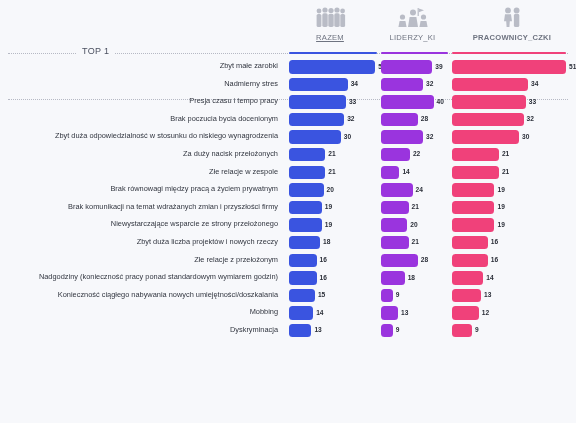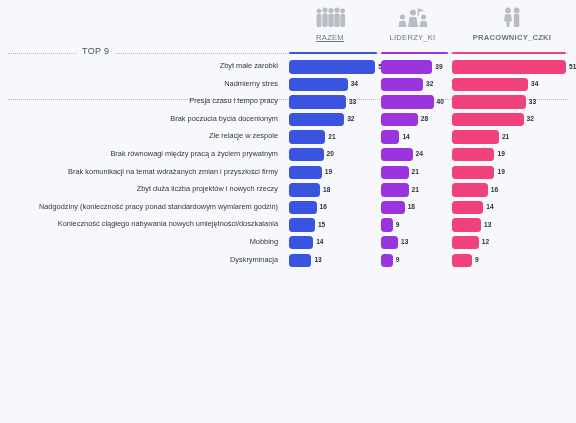--- a/index.html
+++ b/index.html
@@ -171,21 +171,21 @@
             <rect x="17.9" y="7.8" width="5.4" height="13.3" rx="1.7"></rect>
           </g>
         </svg>
       </span>
       <span class="lbl">PRACOWNICY_CZKI</span>
     </div>
   </div>
 
   <div class="sep" id="sep-top"></div>
   <div class="sep" id="sep-bottom"></div>
-  <div class="top3-label">TOP 9</div>
+  <div class="top3-label">TOP 1</div>
 
   <div class="sep-seg" style="left:289px;top:52px;width:88px;background:#3a54e0;"></div>
   <div class="sep-seg" style="left:381px;top:52px;width:67px;background:#9a34de;"></div>
   <div class="sep-seg" style="left:452px;top:52px;width:114px;background:#f0417a;"></div>
 
   <div class="rows" id="rows">
       <div class="row">
         <div class="rowlabel">Zbyt małe zarobki</div>
         <div class="track" id="track-razem-0" style="left: 289px; width: 88px;">
           <div class="bar razem" style="width: 86.2745px;"></div>
@@ -239,20 +239,50 @@
         <div class="track" id="track-liderzy-3" style="left: 381px; width: 67px;">
           <div class="bar liderzy" style="width: 36.7843px;"></div>
           <span class="val" style="left: 39.7843px;">28</span>
         </div>
         <div class="track" id="track-pracownicy-3" style="left: 452px; width: 114px;">
           <div class="bar pracownicy" style="width: 71.5294px;"></div>
           <span class="val" style="left: 74.5294px;">32</span>
         </div>
       </div>
       <div class="row">
+        <div class="rowlabel">Zbyt duża odpowiedzialność w stosunku do niskiego wynagrodzenia</div>
+        <div class="track" id="track-razem-4" style="left: 289px; width: 88px;">
+          <div class="bar razem" style="width: 51.7647px;"></div>
+          <span class="val" style="left: 54.7647px;">30</span>
+        </div>
+        <div class="track" id="track-liderzy-4" style="left: 381px; width: 67px;">
+          <div class="bar liderzy" style="width: 42.0392px;"></div>
+          <span class="val" style="left: 45.0392px;">32</span>
+        </div>
+        <div class="track" id="track-pracownicy-4" style="left: 452px; width: 114px;">
+          <div class="bar pracownicy" style="width: 67.0588px;"></div>
+          <span class="val" style="left: 70.0588px;">30</span>
+        </div>
+      </div>
+      <div class="row">
+        <div class="rowlabel">Za duży nacisk przełożonych</div>
+        <div class="track" id="track-razem-7" style="left: 289px; width: 88px;">
+          <div class="bar razem" style="width: 36.2353px;"></div>
+          <span class="val" style="left: 39.2353px;">21</span>
+        </div>
+        <div class="track" id="track-liderzy-7" style="left: 381px; width: 67px;">
+          <div class="bar liderzy" style="width: 28.902px;"></div>
+          <span class="val" style="left: 31.902px;">22</span>
+        </div>
+        <div class="track" id="track-pracownicy-7" style="left: 452px; width: 114px;">
+          <div class="bar pracownicy" style="width: 46.9412px;"></div>
+          <span class="val" style="left: 49.9412px;">21</span>
+        </div>
+      </div>
+      <div class="row">
         <div class="rowlabel">Złe relacje w zespole</div>
         <div class="track" id="track-razem-8" style="left: 289px; width: 88px;">
           <div class="bar razem" style="width: 36.2353px;"></div>
           <span class="val" style="left: 39.2353px;">21</span>
         </div>
         <div class="track" id="track-liderzy-8" style="left: 381px; width: 67px;">
           <div class="bar liderzy" style="width: 18.3922px;"></div>
           <span class="val" style="left: 21.3922px;">14</span>
         </div>
         <div class="track" id="track-pracownicy-8" style="left: 452px; width: 114px;">
@@ -284,35 +314,65 @@
         <div class="track" id="track-liderzy-11" style="left: 381px; width: 67px;">
           <div class="bar liderzy" style="width: 27.5882px;"></div>
           <span class="val" style="left: 30.5882px;">21</span>
         </div>
         <div class="track" id="track-pracownicy-11" style="left: 452px; width: 114px;">
           <div class="bar pracownicy" style="width: 42.4706px;"></div>
           <span class="val" style="left: 45.4706px;">19</span>
         </div>
       </div>
       <div class="row">
+        <div class="rowlabel">Niewystarczające wsparcie ze strony przełożonego</div>
+        <div class="track" id="track-razem-12" style="left: 289px; width: 88px;">
+          <div class="bar razem" style="width: 32.7843px;"></div>
+          <span class="val" style="left: 35.7843px;">19</span>
+        </div>
+        <div class="track" id="track-liderzy-12" style="left: 381px; width: 67px;">
+          <div class="bar liderzy" style="width: 26.2745px;"></div>
+          <span class="val" style="left: 29.2745px;">20</span>
+        </div>
+        <div class="track" id="track-pracownicy-12" style="left: 452px; width: 114px;">
+          <div class="bar pracownicy" style="width: 42.4706px;"></div>
+          <span class="val" style="left: 45.4706px;">19</span>
+        </div>
+      </div>
+      <div class="row">
         <div class="rowlabel">Zbyt duża liczba projektów i nowych rzeczy</div>
         <div class="track" id="track-razem-14" style="left: 289px; width: 88px;">
           <div class="bar razem" style="width: 31.0588px;"></div>
           <span class="val" style="left: 34.0588px;">18</span>
         </div>
         <div class="track" id="track-liderzy-14" style="left: 381px; width: 67px;">
           <div class="bar liderzy" style="width: 27.5882px;"></div>
           <span class="val" style="left: 30.5882px;">21</span>
         </div>
         <div class="track" id="track-pracownicy-14" style="left: 452px; width: 114px;">
           <div class="bar pracownicy" style="width: 35.7647px;"></div>
           <span class="val" style="left: 38.7647px;">16</span>
         </div>
       </div>
       <div class="row">
+        <div class="rowlabel">Złe relacje z przełożonym</div>
+        <div class="track" id="track-razem-15" style="left: 289px; width: 88px;">
+          <div class="bar razem" style="width: 27.6078px;"></div>
+          <span class="val" style="left: 30.6078px;">16</span>
+        </div>
+        <div class="track" id="track-liderzy-15" style="left: 381px; width: 67px;">
+          <div class="bar liderzy" style="width: 36.7843px;"></div>
+          <span class="val" style="left: 39.7843px;">28</span>
+        </div>
+        <div class="track" id="track-pracownicy-15" style="left: 452px; width: 114px;">
+          <div class="bar pracownicy" style="width: 35.7647px;"></div>
+          <span class="val" style="left: 38.7647px;">16</span>
+        </div>
+      </div>
+      <div class="row">
         <div class="rowlabel">Nadgodziny (konieczność pracy ponad standardowym wymiarem godzin)</div>
         <div class="track" id="track-razem-16" style="left: 289px; width: 88px;">
           <div class="bar razem" style="width: 27.6078px;"></div>
           <span class="val" style="left: 30.6078px;">16</span>
         </div>
         <div class="track" id="track-liderzy-16" style="left: 381px; width: 67px;">
           <div class="bar liderzy" style="width: 23.6471px;"></div>
           <span class="val" style="left: 26.6471px;">18</span>
         </div>
         <div class="track" id="track-pracownicy-16" style="left: 452px; width: 114px;">

